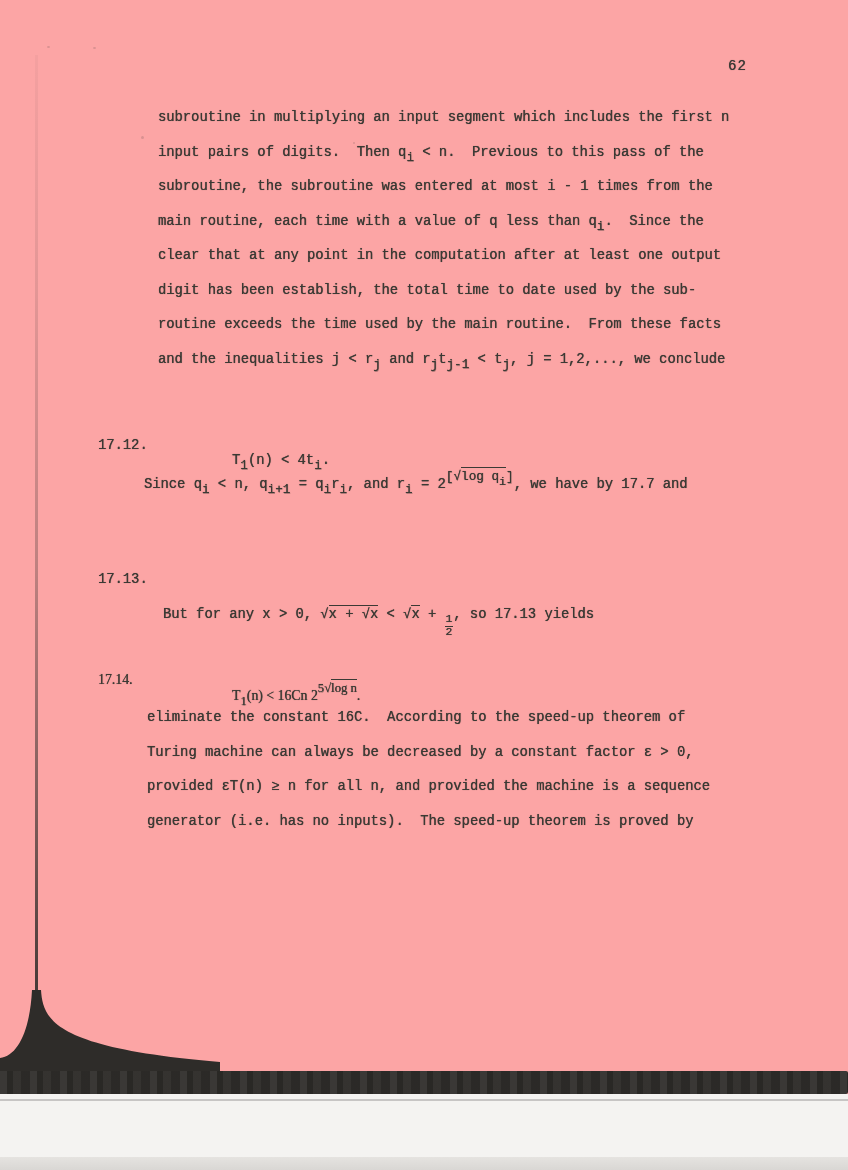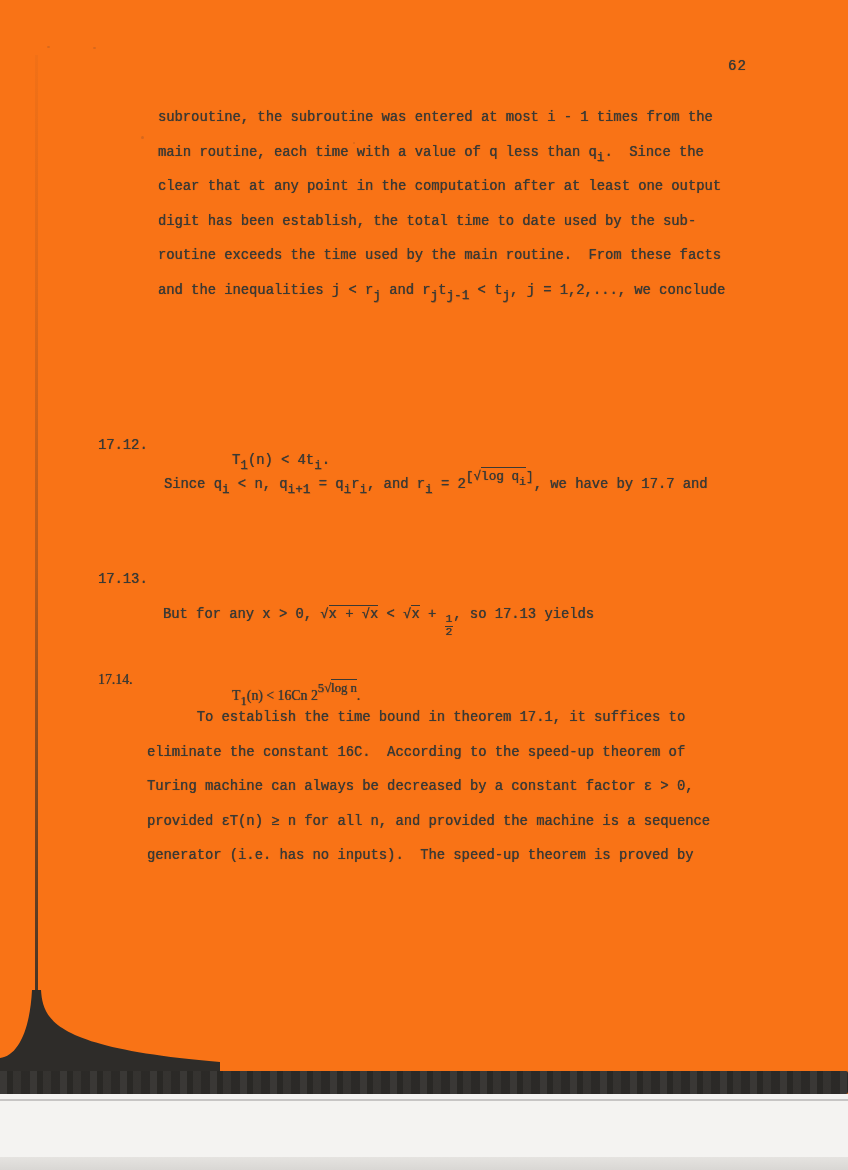--- a/index.html
+++ b/index.html
@@ -6,40 +6,40 @@
     margin: 0;
     padding: 0;
     background: #e7e5e1;
   }
   .page {
     position: relative;
     width: 848px;
     height: 1170px;
     overflow: hidden;
     background: linear-gradient(135deg, #eae8e4 0%, #efeeea 30%, #eeedе9 60%, #e9e7e3 100%);
-    background-color: #f97316;
+    background-color: #fca5a5;
     font-family: "Liberation Mono", "DejaVu Sans Mono", monospace;
     font-size: 13.8px;
     color: #3b3934;
     text-shadow: 0 0 0.7px rgba(59,57,52,0.85), 0.4px 0.4px 0.5px rgba(59,57,52,0.35);
   }
   .pageno {
     position: absolute;
     left: 728px;
     top: 58px;
     font-size: 14px;
     letter-spacing: 1px;
   }
   .para {
     position: absolute;
     line-height: 34.5px;
   }
   .line { white-space: pre; }
   .para1 { left: 158px; top: 101px; width: 610px; }
-  .since-para { left: 164px; top: 468px; width: 610px; }
+  .since-para { left: 144px; top: 468px; width: 610px; }
   .para2 { left: 147px; top: 701px; width: 620px; }
   .eqrow {
     position: absolute;
     left: 0;
     width: 848px;
     white-space: pre;
   }
   .eqrow .eqlabel { position: absolute; left: 98px; }
   .eqrow .eqbody  { position: absolute; left: 232px; }
   .eq12 { top: 423px; }
@@ -144,20 +144,22 @@
   }
 </style>
 </head>
 <body>
 
 <div class="page">
 
   <div class="pageno">62</div>
 
   <div class="para para1">
+    <div class="line">subroutine in multiplying an input segment which includes the first n</div>
+    <div class="line">input pairs of digits.  Then q<sub>i</sub> &lt; n.  Previous to this pass of the</div>
     <div class="line">subroutine, the subroutine was entered at most i - 1 times from the</div>
     <div class="line">main routine, each time with a value of q less than q<sub>i</sub>.  Since the</div>
     <div class="line">clear that at any point in the computation after at least one output</div>
     <div class="line">digit has been establish, the total time to date used by the sub-</div>
     <div class="line">routine exceeds the time used by the main routine.  From these facts</div>
     <div class="line">and the inequalities j &lt; r<sub>j</sub> and r<sub>j</sub>t<sub>j-1</sub> &lt; t<sub>j</sub>, j = 1,2,..., we conclude</div>
   </div>
 
   <div class="eqrow eq12">
     <span class="eqlabel">17.12.</span>
@@ -173,21 +175,20 @@
   </div>
 
   <div class="but-line line">But for any x &gt; 0, √<span class="ol">x + √<span class="ol">x</span></span> &lt; √<span class="ol">x</span> + <span class="frac"><span>1</span><span>2</span></span>, so 17.13 yields</div>
 
   <div class="eqrow eq14">
     <span class="eqlabel">17.14.</span>
     <span class="eqbody">T<sub>1</sub>(n) &lt; 16Cn 2<sup>5√<span class="ol">log n</span></sup>.</span>
   </div>
 
   <div class="para para2">
-    <div class="line">      To establish the time bound in theorem 17.1, it suffices to</div>
     <div class="line">eliminate the constant 16C.  According to the speed-up theorem of</div>
     <div class="line">Turing machine can always be decreased by a constant factor ε &gt; 0,</div>
     <div class="line">provided εT(n) ≥ n for all n, and provided the machine is a sequence</div>
     <div class="line">generator (i.e. has no inputs).  The speed-up theorem is proved by</div>
   </div>
 
   <div class="crease-line"></div>
 
   <svg class="flare-svg" viewBox="0 0 220 85" xmlns="http://www.w3.org/2000/svg">
     <path d="M35,0 L41,0 C43,30 54,58 220,72 L220,85 L0,85 L0,68 C18,66 30,40 32,0 Z" fill="#2e2c29"></path>

